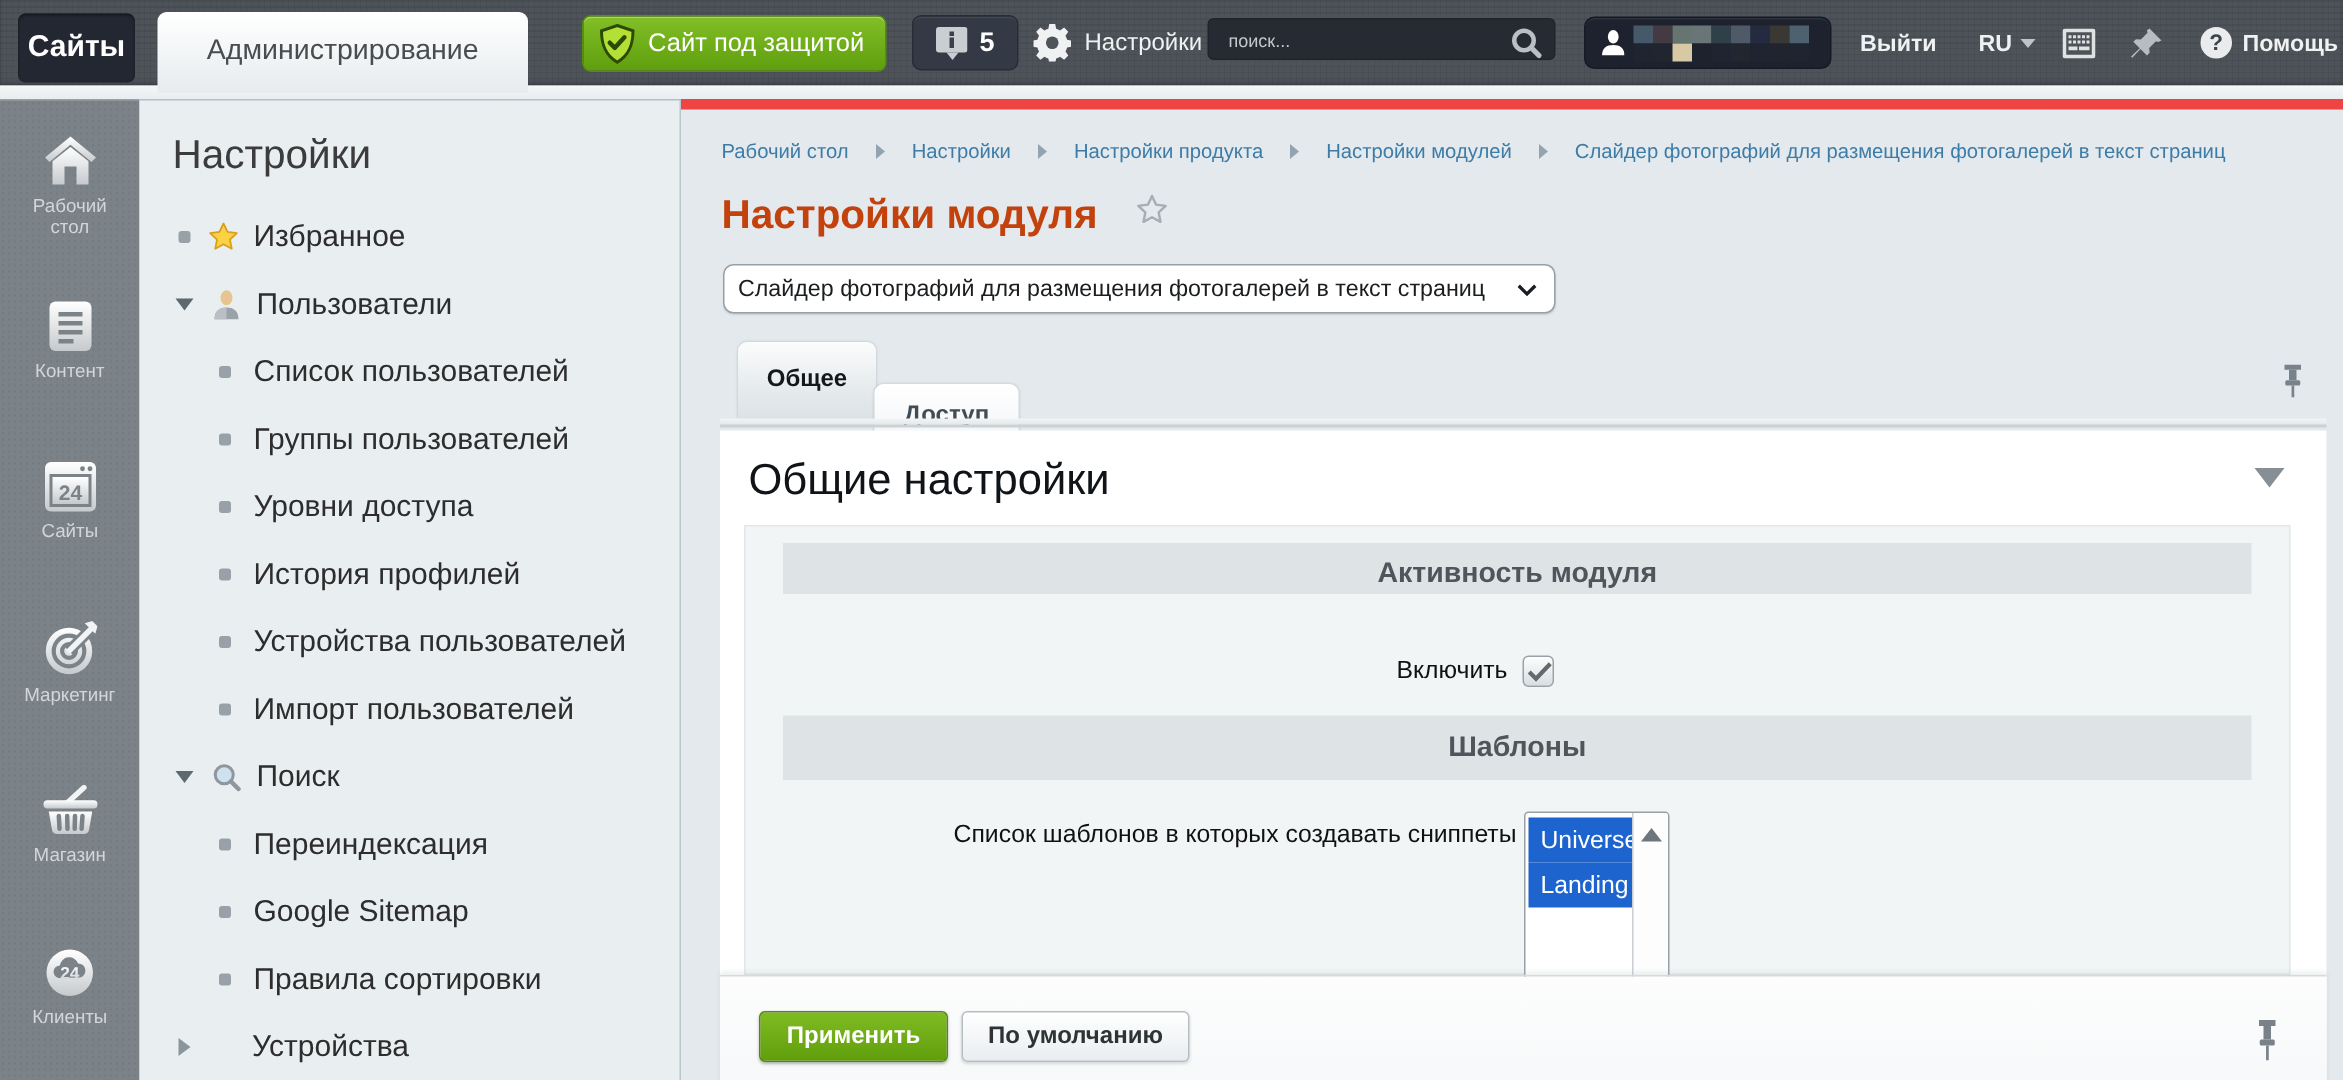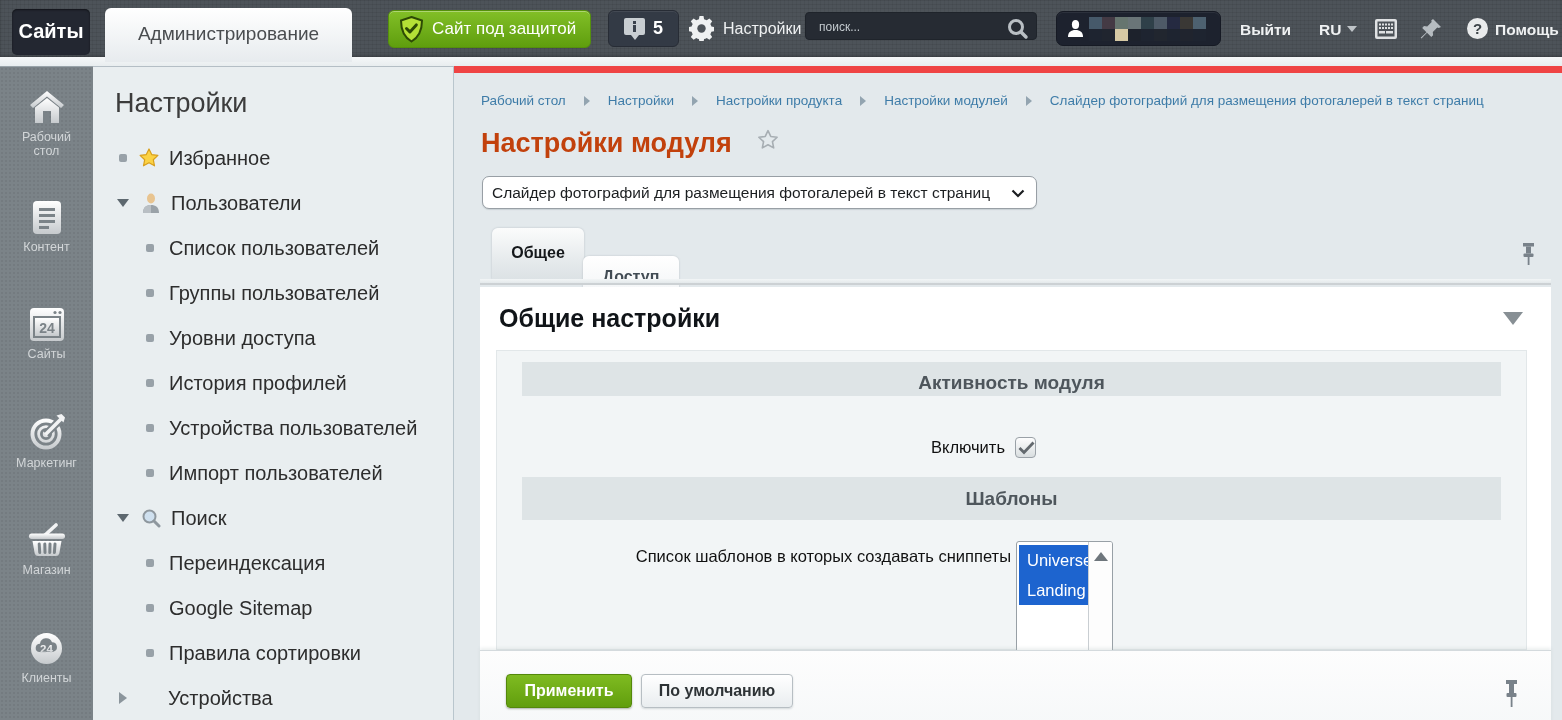--- a/index.html
+++ b/index.html
@@ -91,21 +91,21 @@
     background:linear-gradient(#fbfcfc, #e7ebed 60%, #dce2e5); line-height:50px;
     box-shadow: 0 0 2px rgba(120,130,138,.45); }
   .tab2 { left:129px; top:162px; width:96px; height:44px; font-size:16px; color:#424c54;
     background:linear-gradient(#ffffff, #f0f3f5); line-height:42px;
     box-shadow: 0 0 2px rgba(120,130,138,.4); margin-top: 21px; }
   .pin-v { position:absolute; }
 
   .content-strip { position:absolute; left:26px; top:206px; width:1071px; height:6px;
     background:linear-gradient(#f2f5f6,#e4e9eb); border-bottom:2px solid #ccd1d4; }
   .content { position:absolute; left:26px; top:214px; width:1071px; height:440px; background:#fff; }
-  .sec-title { position:absolute; left:19px; top:17px; font-size:25px; color:#101418;font-weight:bold; }
+  .sec-title { position:absolute; left:19px; top:17px; font-size:29px; color:#101418; }
   .sec-arrow { position:absolute; right:28px; top:25px; width:0; height:0;
     border-left:10.5px solid transparent; border-right:10.5px solid transparent;
     border-top:13px solid #878f94; }
   .panel { position:absolute; left:16px; top:63px; width:1031px; height:300px;
     background:#f2f5f6; border:1px solid #e2e7e9; }
   .band { position:absolute; left:25px; width:979px; background:#dee4e6;
     font-size:19px; font-weight:bold; color:#4e565c; text-align:center; }
   .band1 { top:11px; height:34px; line-height:42px; }
   .band2 { top:126px; height:43px; line-height:43px; }
   .row-label { position:absolute; text-align:right; font-size:16.5px; color:#111; }

